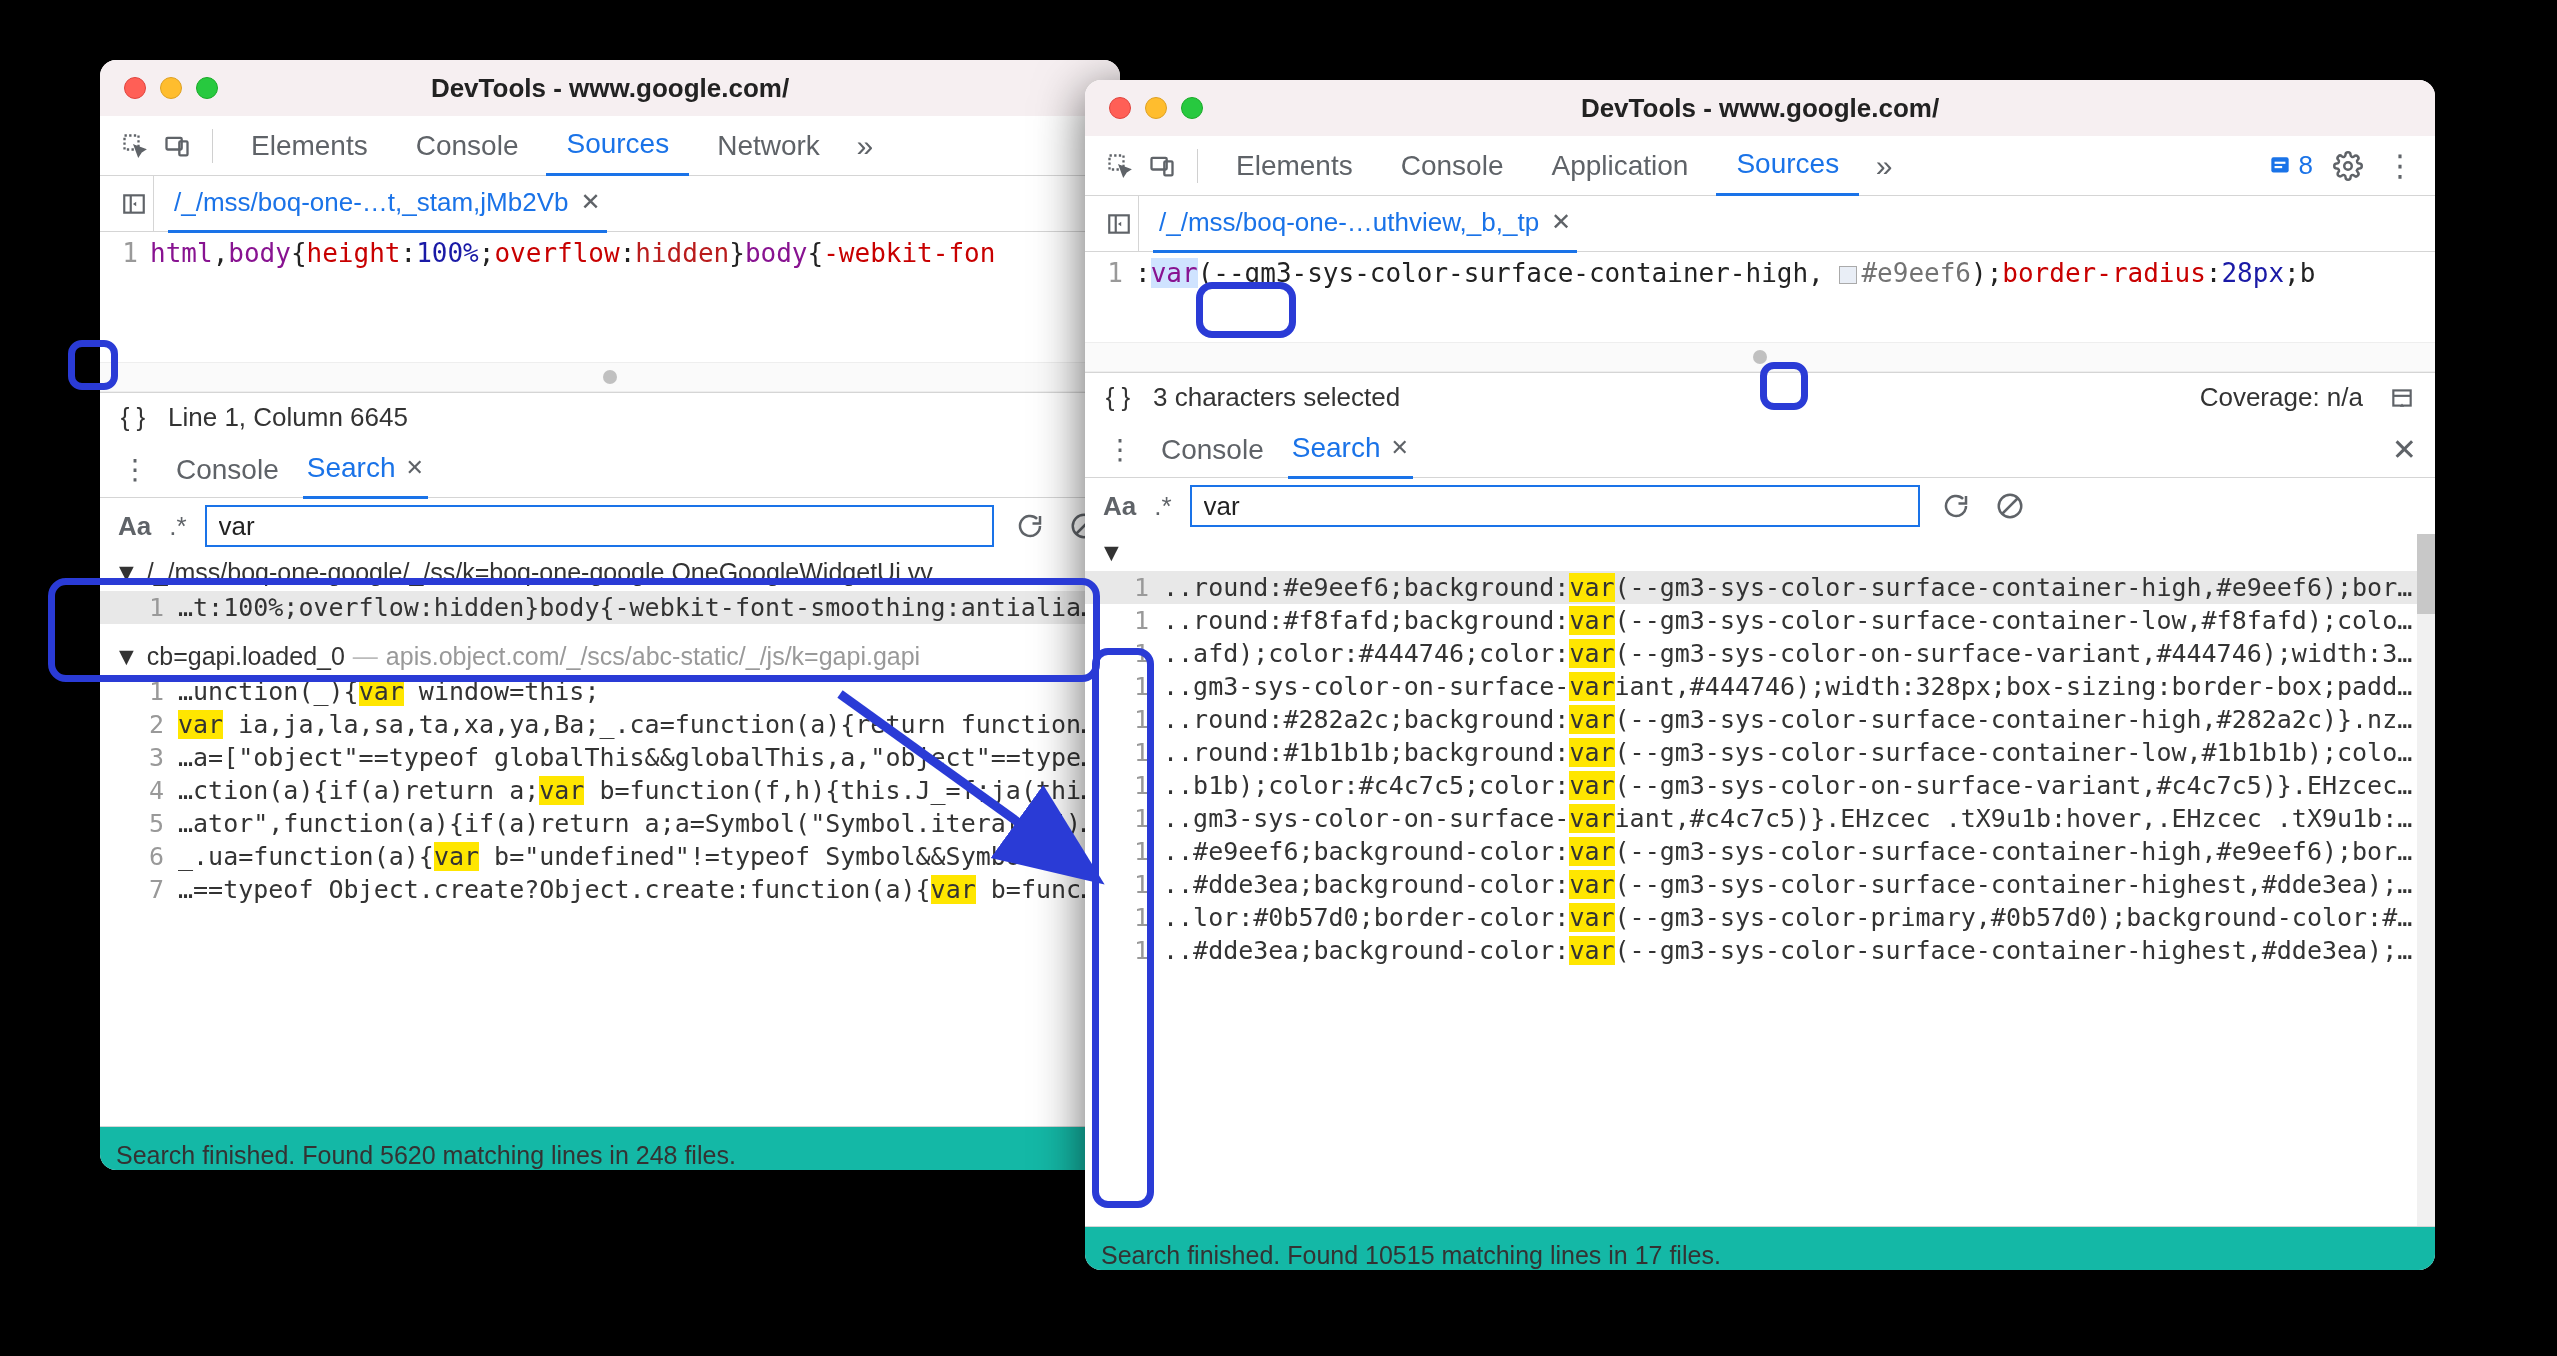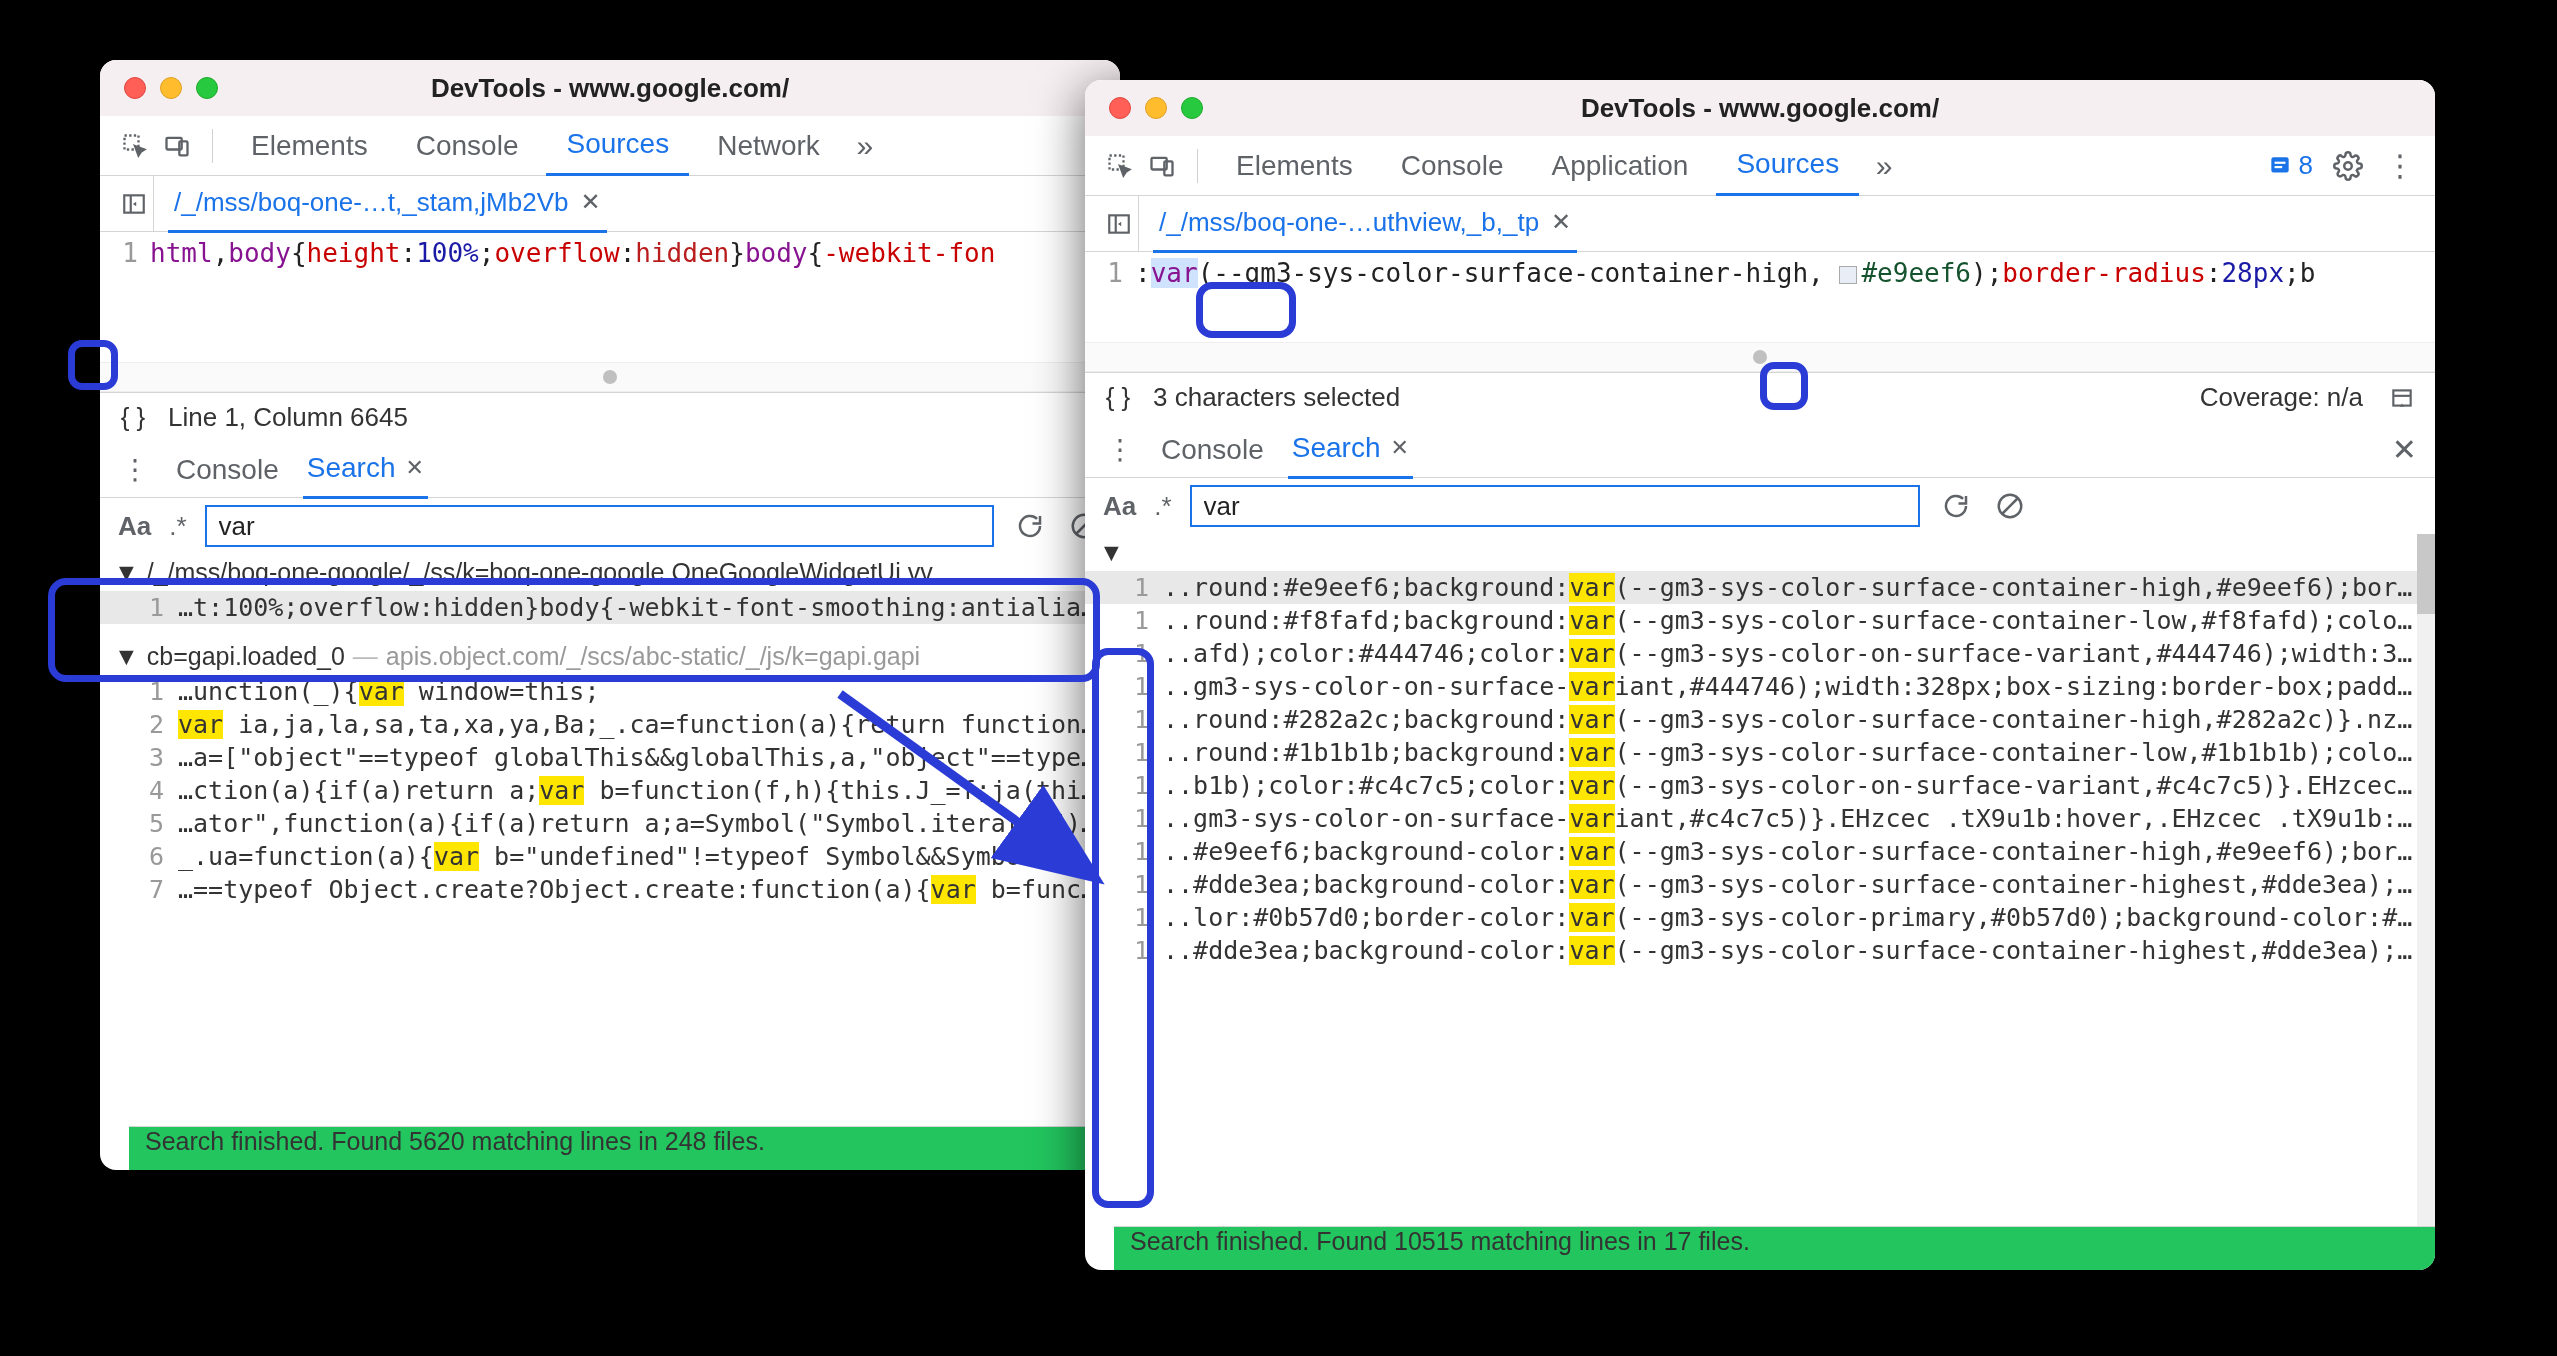--- a/index.html
+++ b/index.html
@@ -104,21 +104,21 @@
     padding: 6px 0;
   }
   .gutter {
     width: 50px; text-align:right; color:#999; padding: 0 12px;
   }
   .code-line { white-space: pre; }
   .tok-tag{color:#881391;}
   .tok-prop{color:#c80000;}
   .tok-val{color:#b91c1c;}
   .tok-num{color:#1a1aa6;}
-  .tok-hex{color:#14532d;}
+  .tok-hex{color:#737373;}
   .tok-var{color:#881391;}
   .tok-black{color:#222;}
   .swatch{display:inline-block;width:18px;height:18px;border:1px solid #aaa;vertical-align:middle;margin-right:4px;}
   .minimap {
     height: 30px;
     background:#fafafa;
     border-top:1px solid #eee;
     border-bottom:1px solid #eee;
     display:flex;align-items:center;justify-content:center;
   }
@@ -185,27 +185,26 @@
     flex-shrink: 0;
   }
   .result-line .txt {
     white-space:nowrap; overflow:hidden; text-overflow:ellipsis;
     flex:1;
   }
   .result-line.selected { background:#e8e8e8;}
   .hl { background:#ffe600;}
   .footer {
     height: 44px;
-    background:#22c55e;
+    background:#14b8a6;
     border-top:1px solid #d5d5d5;
-    display:flex;align-items:flex-start;
+    display:flex;align-items:flex-end;
     padding:0 16px;
     font-size:25px;
     color:#333;
-    margin-left:29px;
   }
   
   .anno {
     position:absolute;
     border: 7px solid #2a3bd6;
     border-radius: 14px;
     pointer-events:none;
     z-index: 100;
   }
   .arrow {

